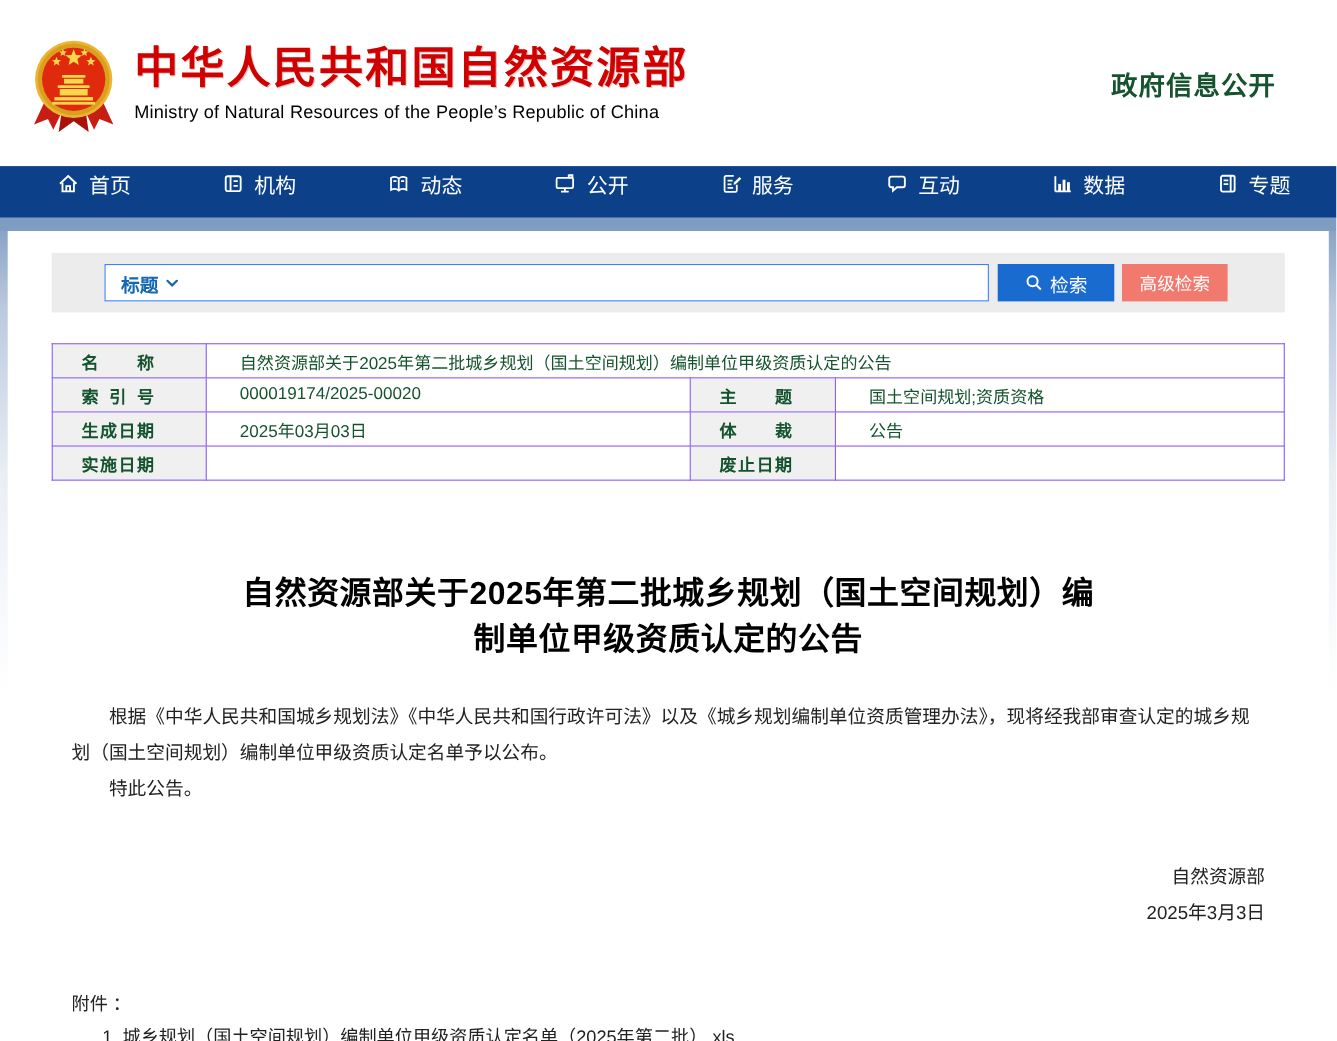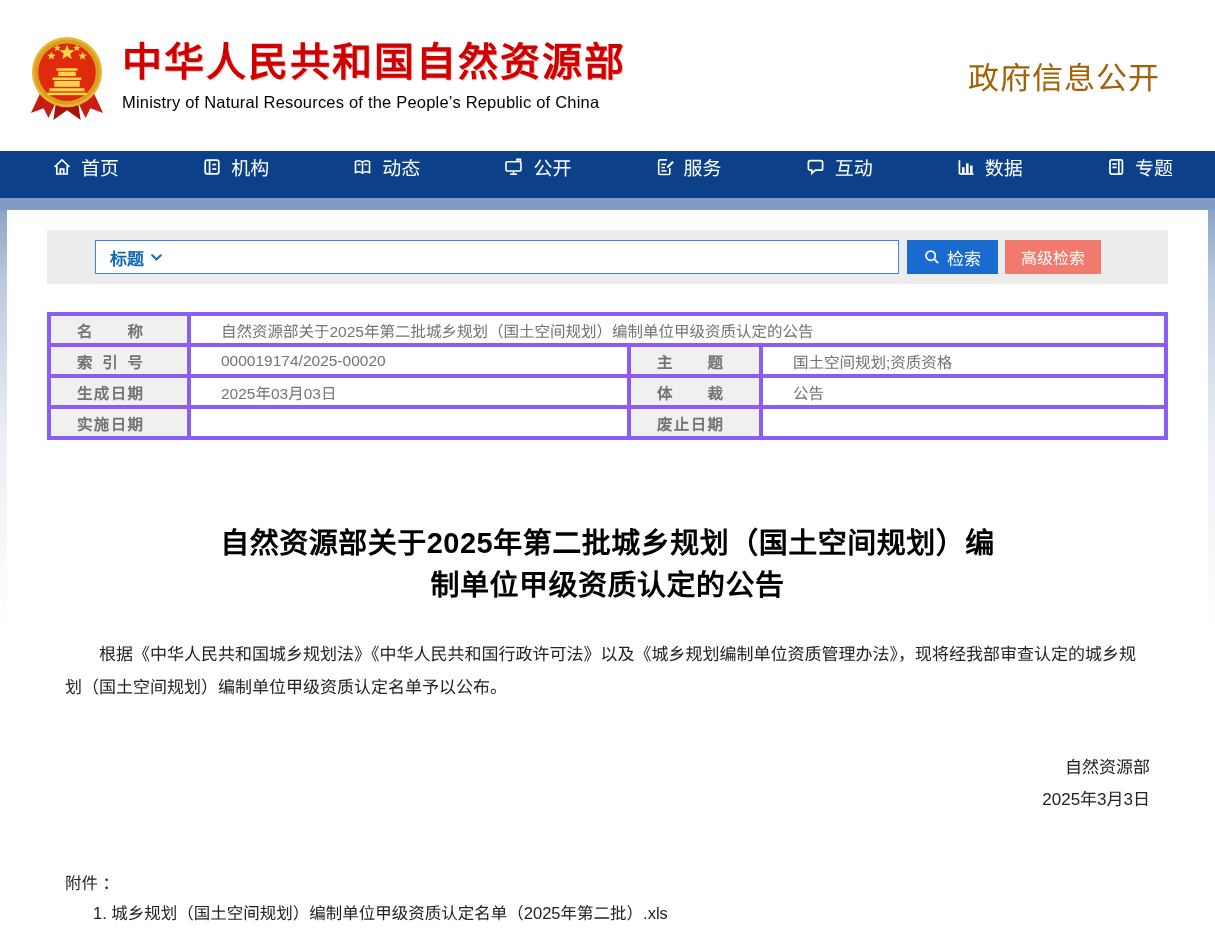--- a/index.html
+++ b/index.html
@@ -30,23 +30,23 @@
     text-shadow: 1px 1px 0 rgba(180,0,0,.25);
   }
   .site-subtitle {
     color: #000000;
     font-size: 16.5px;
     margin-top: 8px;
     letter-spacing: 0.2px;
   }
   .header-right { margin-left: auto; }
   .section-title {
-    color: #a16207;
-    font-size: 31px;
-    font-weight: normal;
+    color: #14532d;
+    font-size: 24px;
+    font-weight: bold;
     letter-spacing: 1px;
   }
 
   
   .main-nav {
     height: 47px;
     background: #0c4189;
     display: flex;
     align-items: center;
     justify-content: space-between;
@@ -107,21 +107,21 @@
   .search-input {
     flex: 1;
     border: none;
     outline: none;
     height: 100%;
     font-size: 15px;
     background: transparent;
   }
   .btn-search {
     margin-left: 8px;
-    width: 91px;
+    width: 106px;
     height: 34px;
     background: #1a6bd0;
     color: #fff;
     border: none;
     font-size: 17px;
     display: flex;
     align-items: center;
     justify-content: center;
     gap: 7px;
     cursor: pointer;
@@ -139,24 +139,24 @@
 
   
   .meta-table {
     width: 100%;
     border-collapse: collapse;
     margin-top: 28px;
     table-layout: fixed;
     font-size: 15.5px;
   }
   .meta-table td {
-    border: 4px solid #8b5cf6;
+    border: 1px solid #8b5cf6;
     height: 31px;
     padding: 2px 10px 2px 30px;
-    color: #737373;
+    color: #14532d;
     overflow: hidden;
     white-space: nowrap;
   }
   .meta-table td.lbl {
     background: #f0f0f0;
     font-weight: bold;
     padding-left: 26px;
   }
   .jlabel {
     display: inline-block;
@@ -375,20 +375,21 @@
         <td></td>
       </tr>
     </tbody>
       </table>
 
     <div class="article">
       <h1 class="doc-title">自然资源部关于2025年第二批城乡规划（国土空间规划）编制单位甲级资质认定的公告</h1>
 
       <div class="doc-body">
         <p>根据《中华人民共和国城乡规划法》《中华人民共和国行政许可法》以及《城乡规划编制单位资质管理办法》，现将经我部审查认定的城乡规划（国土空间规划）编制单位甲级资质认定名单予以公布。</p>
+        <p>特此公告。</p>
       </div>
 
       <div class="signature-block">
         <div>自然资源部</div>
         <div>2025年3月3日</div>
       </div>
 
       <div class="attachments">
         <div class="attachments-heading">附件 ：</div>
         <a class="attachment-item">1. 城乡规划（国土空间规划）编制单位甲级资质认定名单（2025年第二批）.xls</a>

